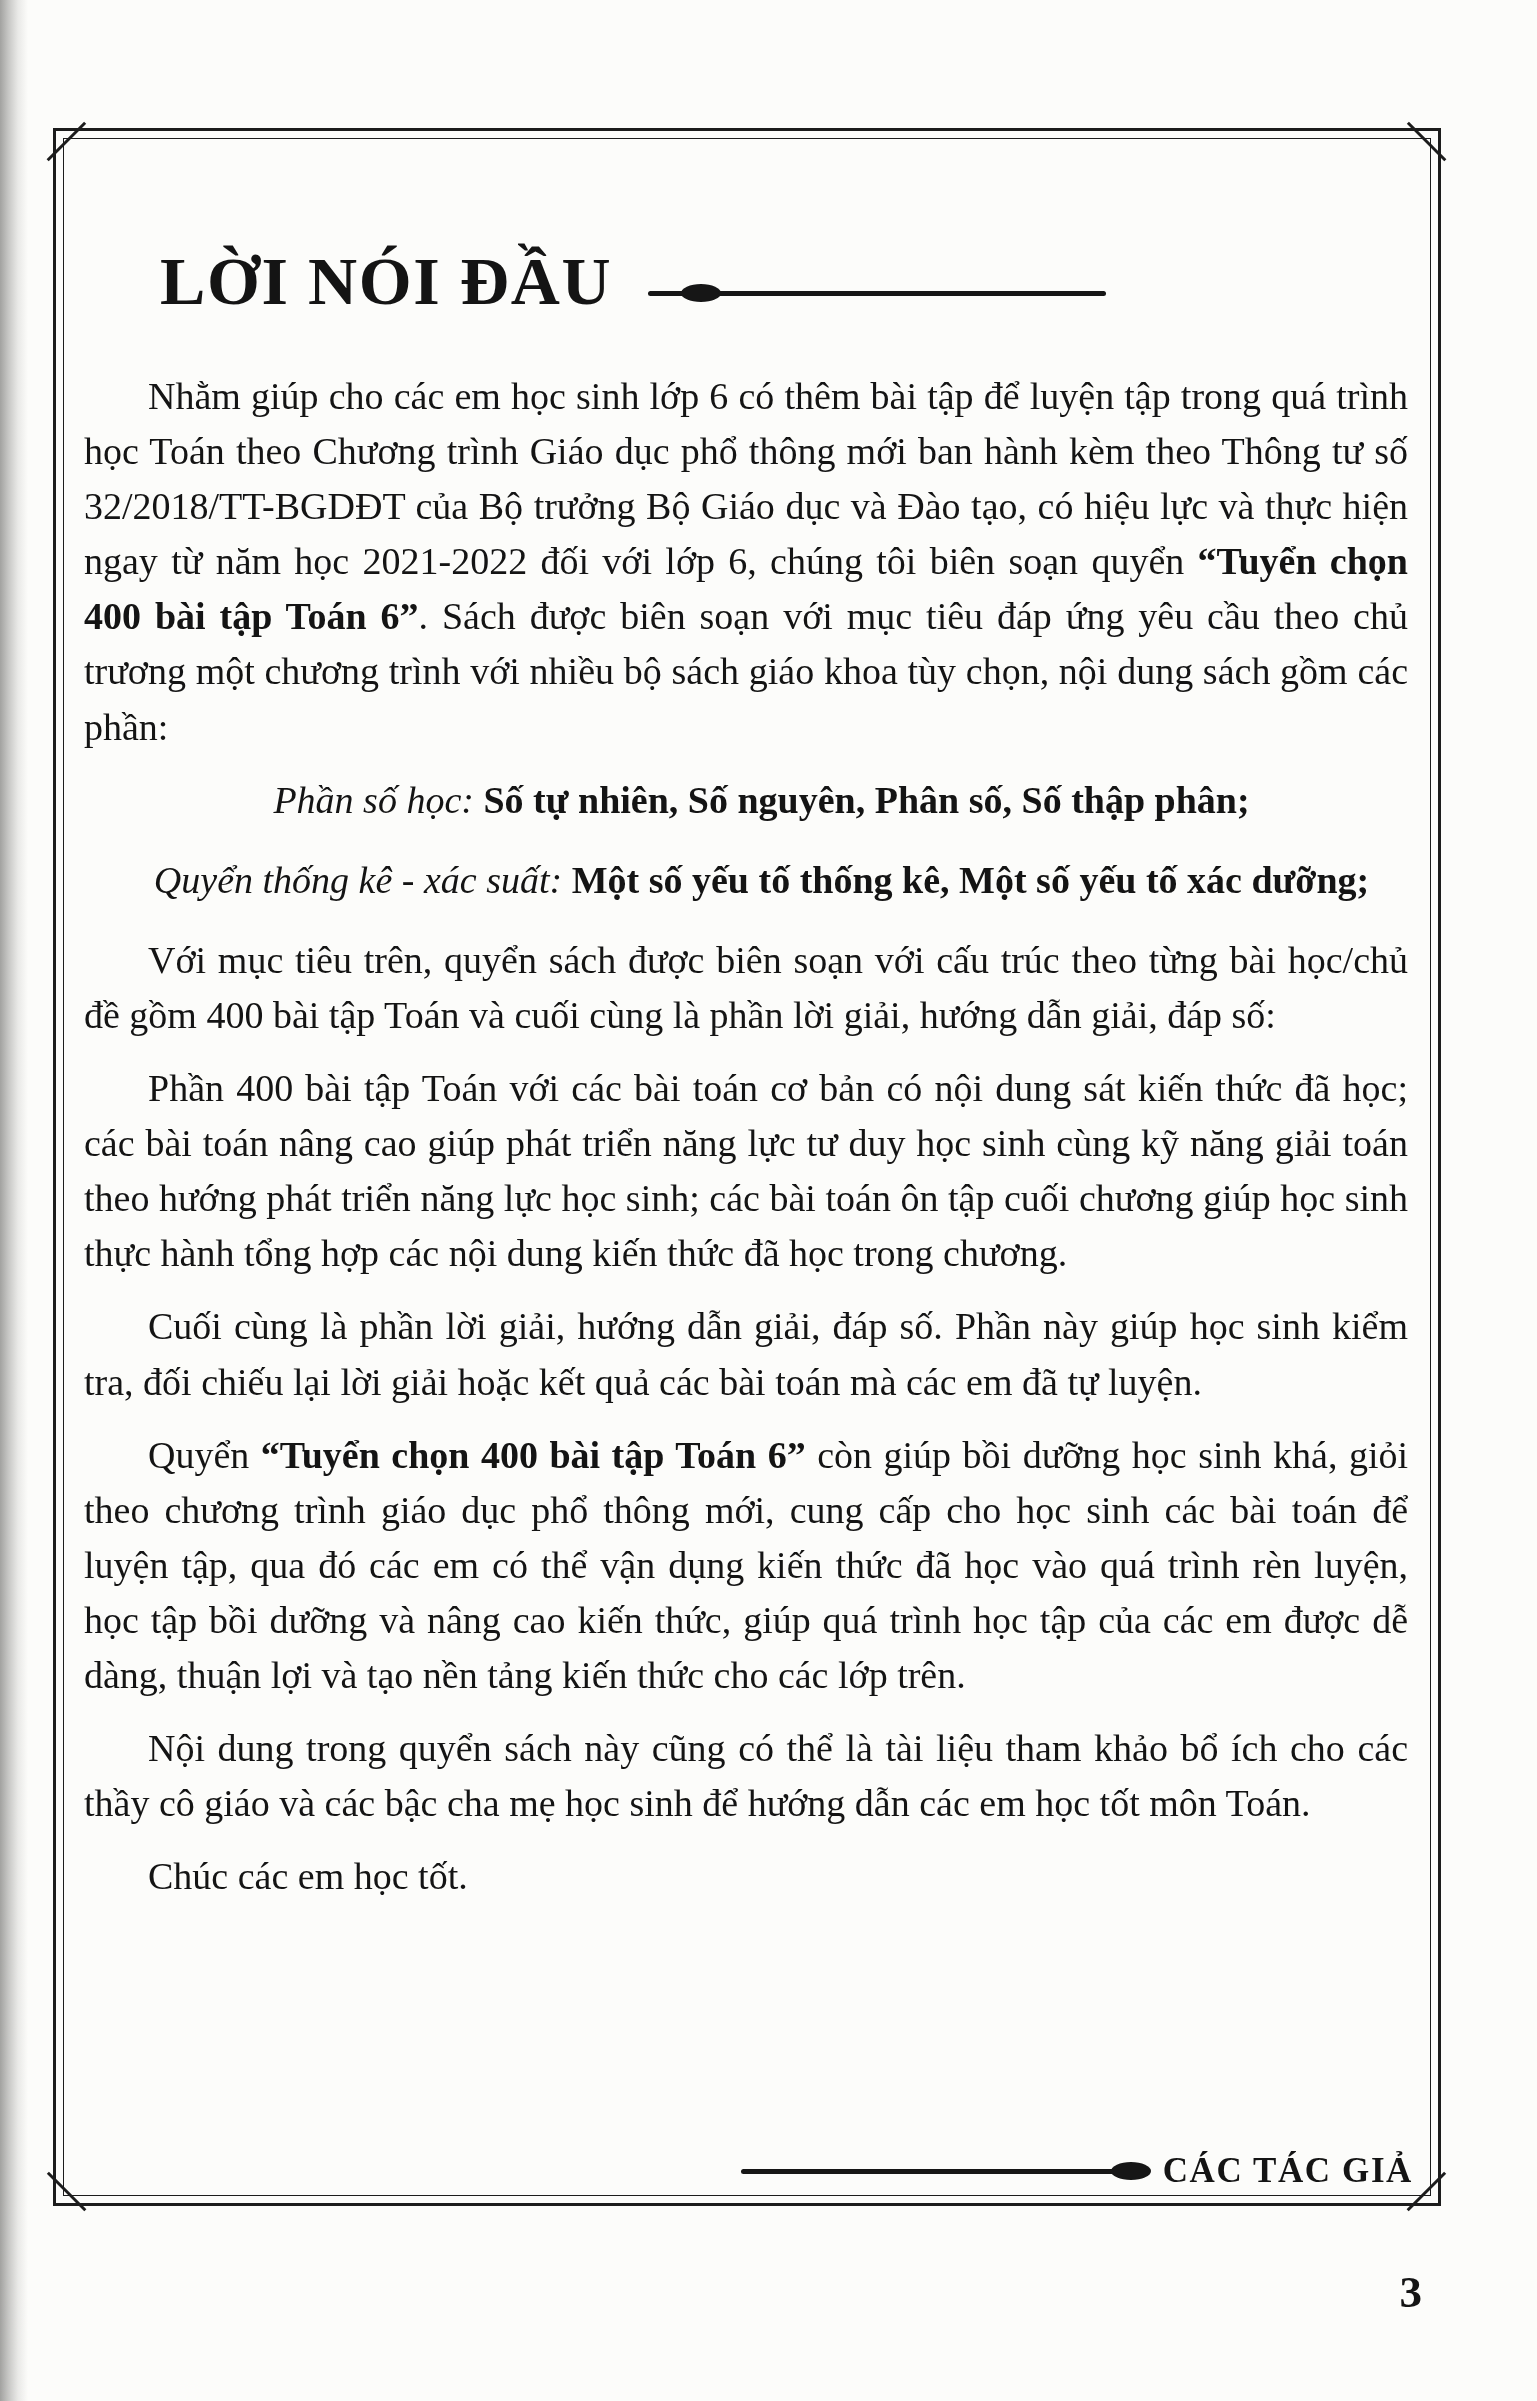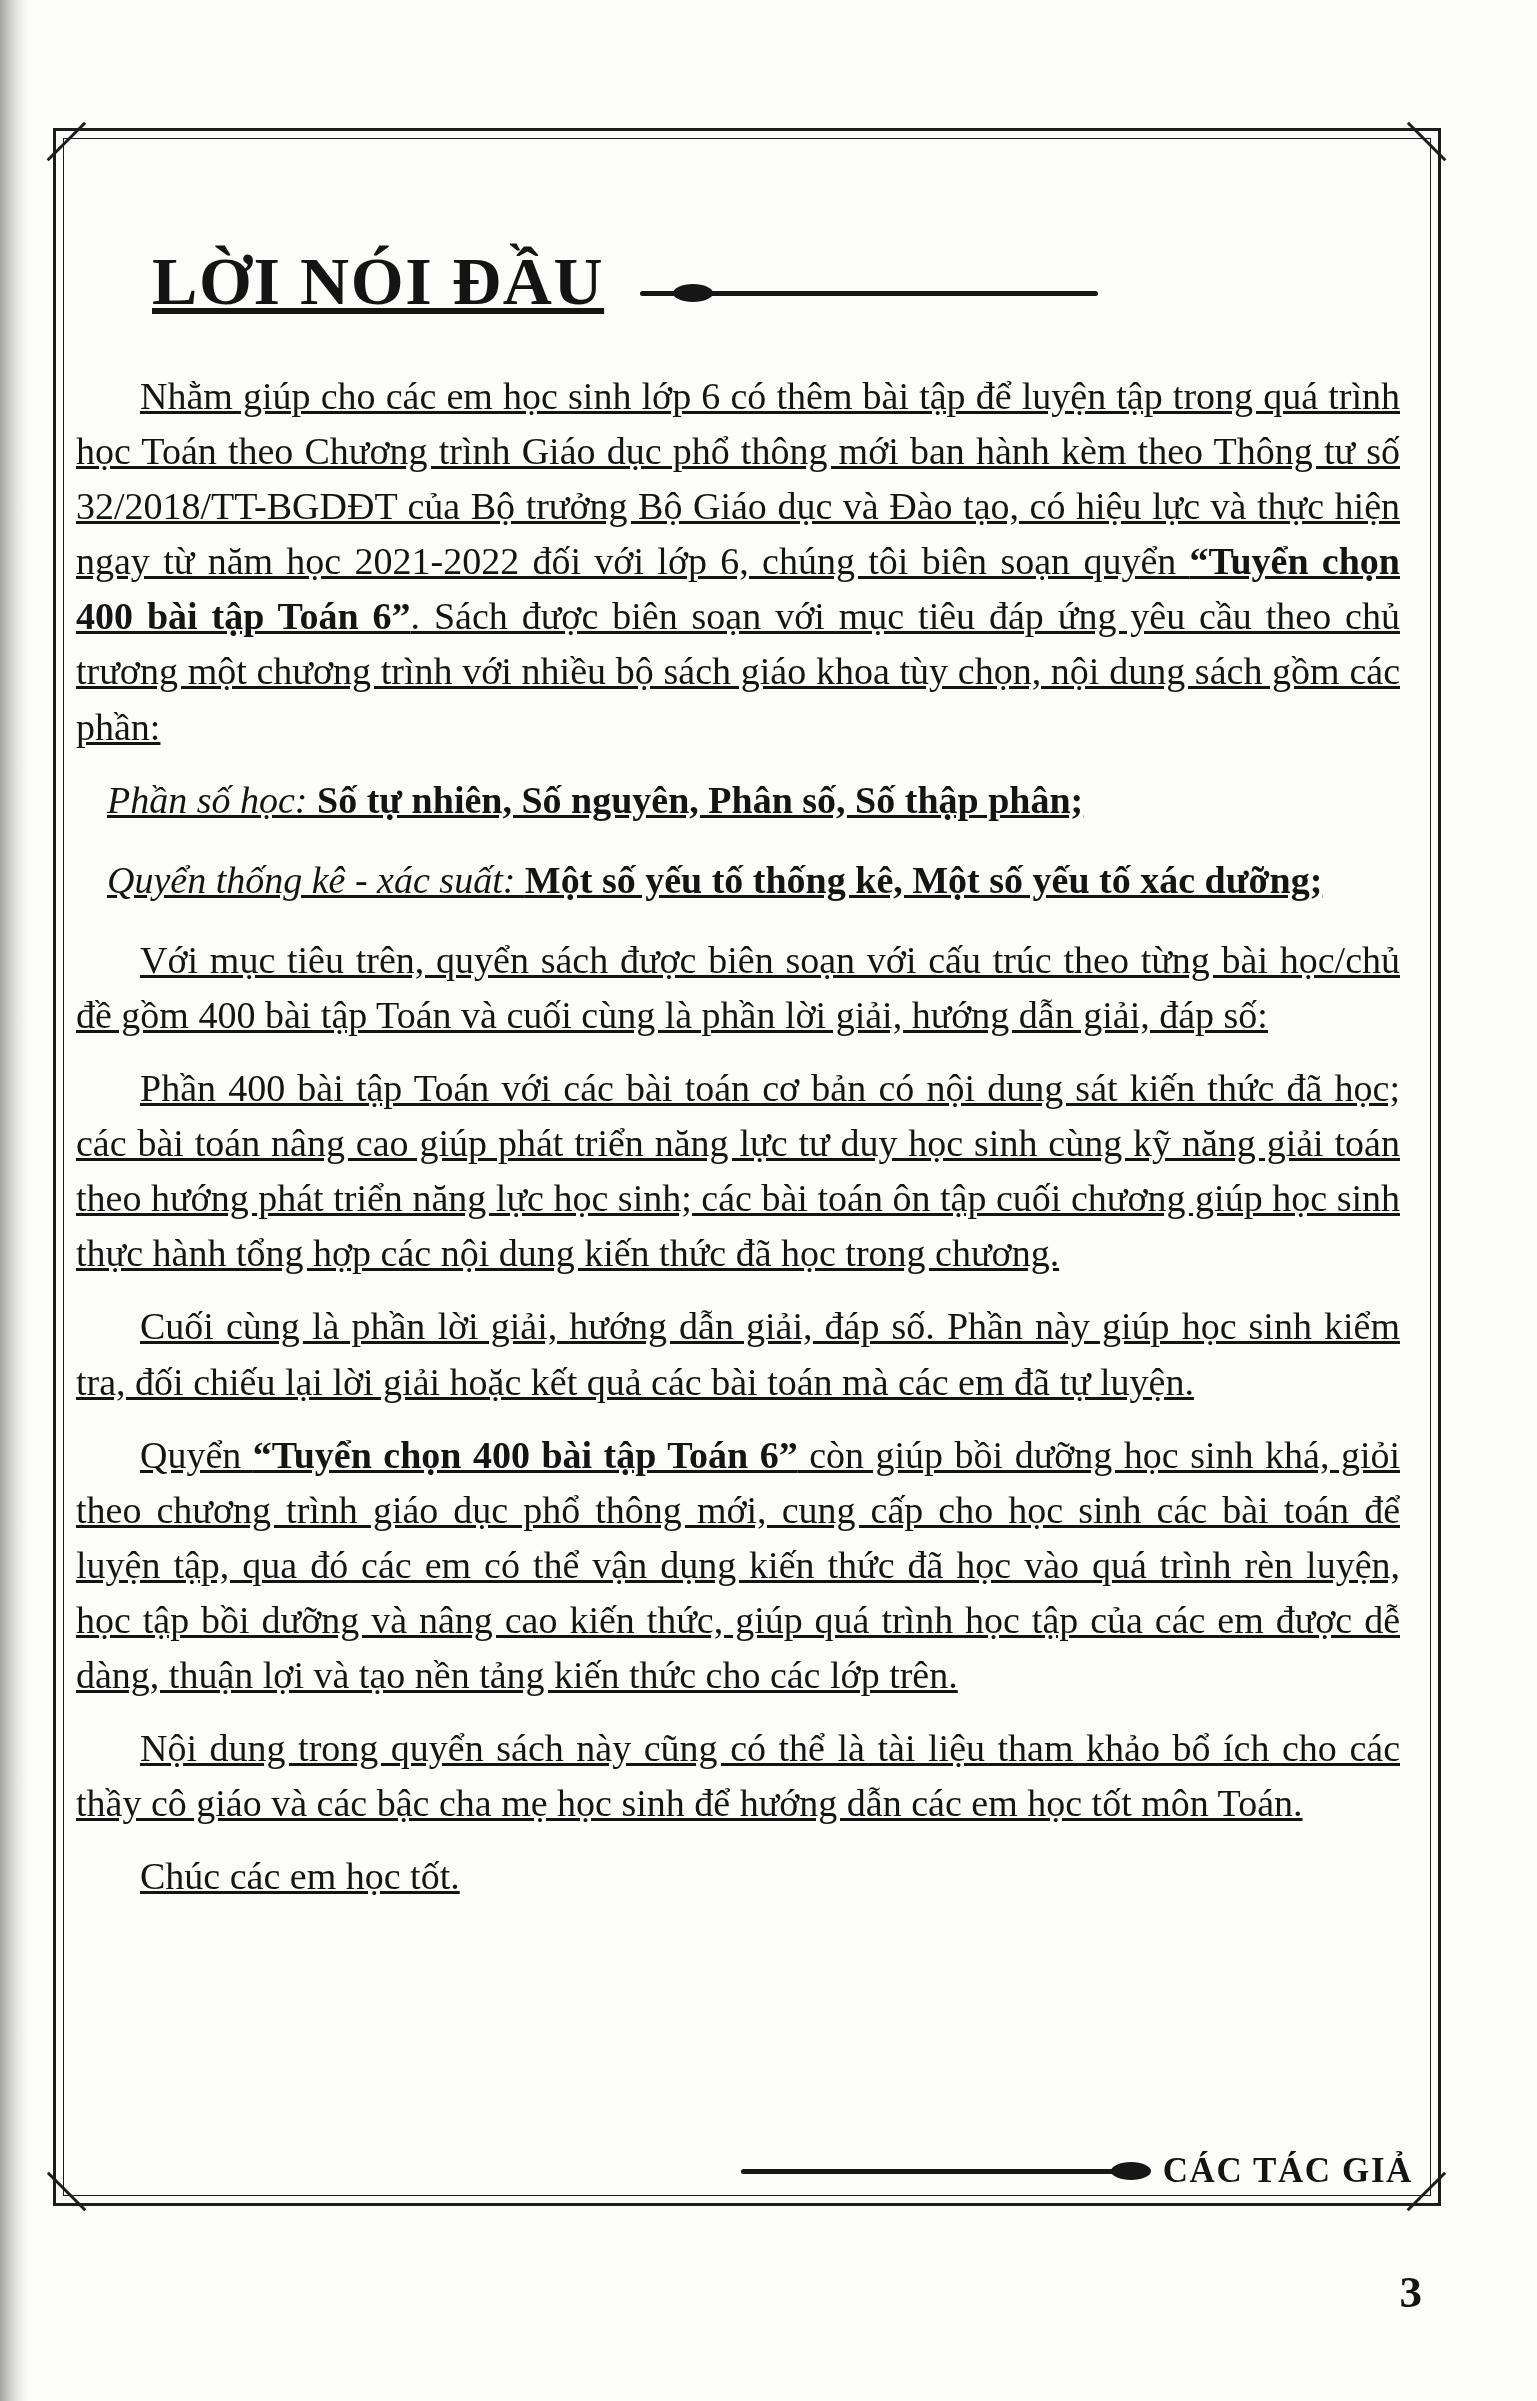--- a/index.html
+++ b/index.html
@@ -54,24 +54,23 @@
   }
   .corner.tl { left: -11.5px; top: -11.5px; }
   .corner.tr { right: -11.5px; top: -11.5px; }
   .corner.bl { left: -11.5px; bottom: -11.5px; }
   .corner.br { right: -11.5px; bottom: -11.5px; }
   .corner.tl::before, .corner.br::before { transform: rotate(-45deg); }
   .corner.tr::before, .corner.bl::before { transform: rotate(45deg); }
 
   .content {
     position: absolute;
-    left: 76px;
+    left: 84px;
     top: 247px;
     width: 1324px;
-    text-decoration: underline;
   }
   .title-row {
     display: flex;
     align-items: flex-end;
     margin-left: 76px;
     margin-bottom: 54px;
   }
   .title {
     margin: 0;
     font-size: 68px;
@@ -104,21 +103,21 @@
     margin: 0 0 18px 0;
     font-size: 38px;
     line-height: 1.45;
     text-align: justify;
   }
   .paragraphs p.body { text-indent: 64px; }
   .paragraphs p.list {
     margin-left: 31px;
     margin-bottom: 25px;
     text-indent: 0;
-    text-align: left;
+    text-align: center;
   }
   .paragraphs .bold { font-weight: bold; }
   .paragraphs .italic { font-style: italic; }
 
   .signature {
     position: absolute;
     top: 2151px;
     right: 124px;
     display: flex;
     align-items: center;

